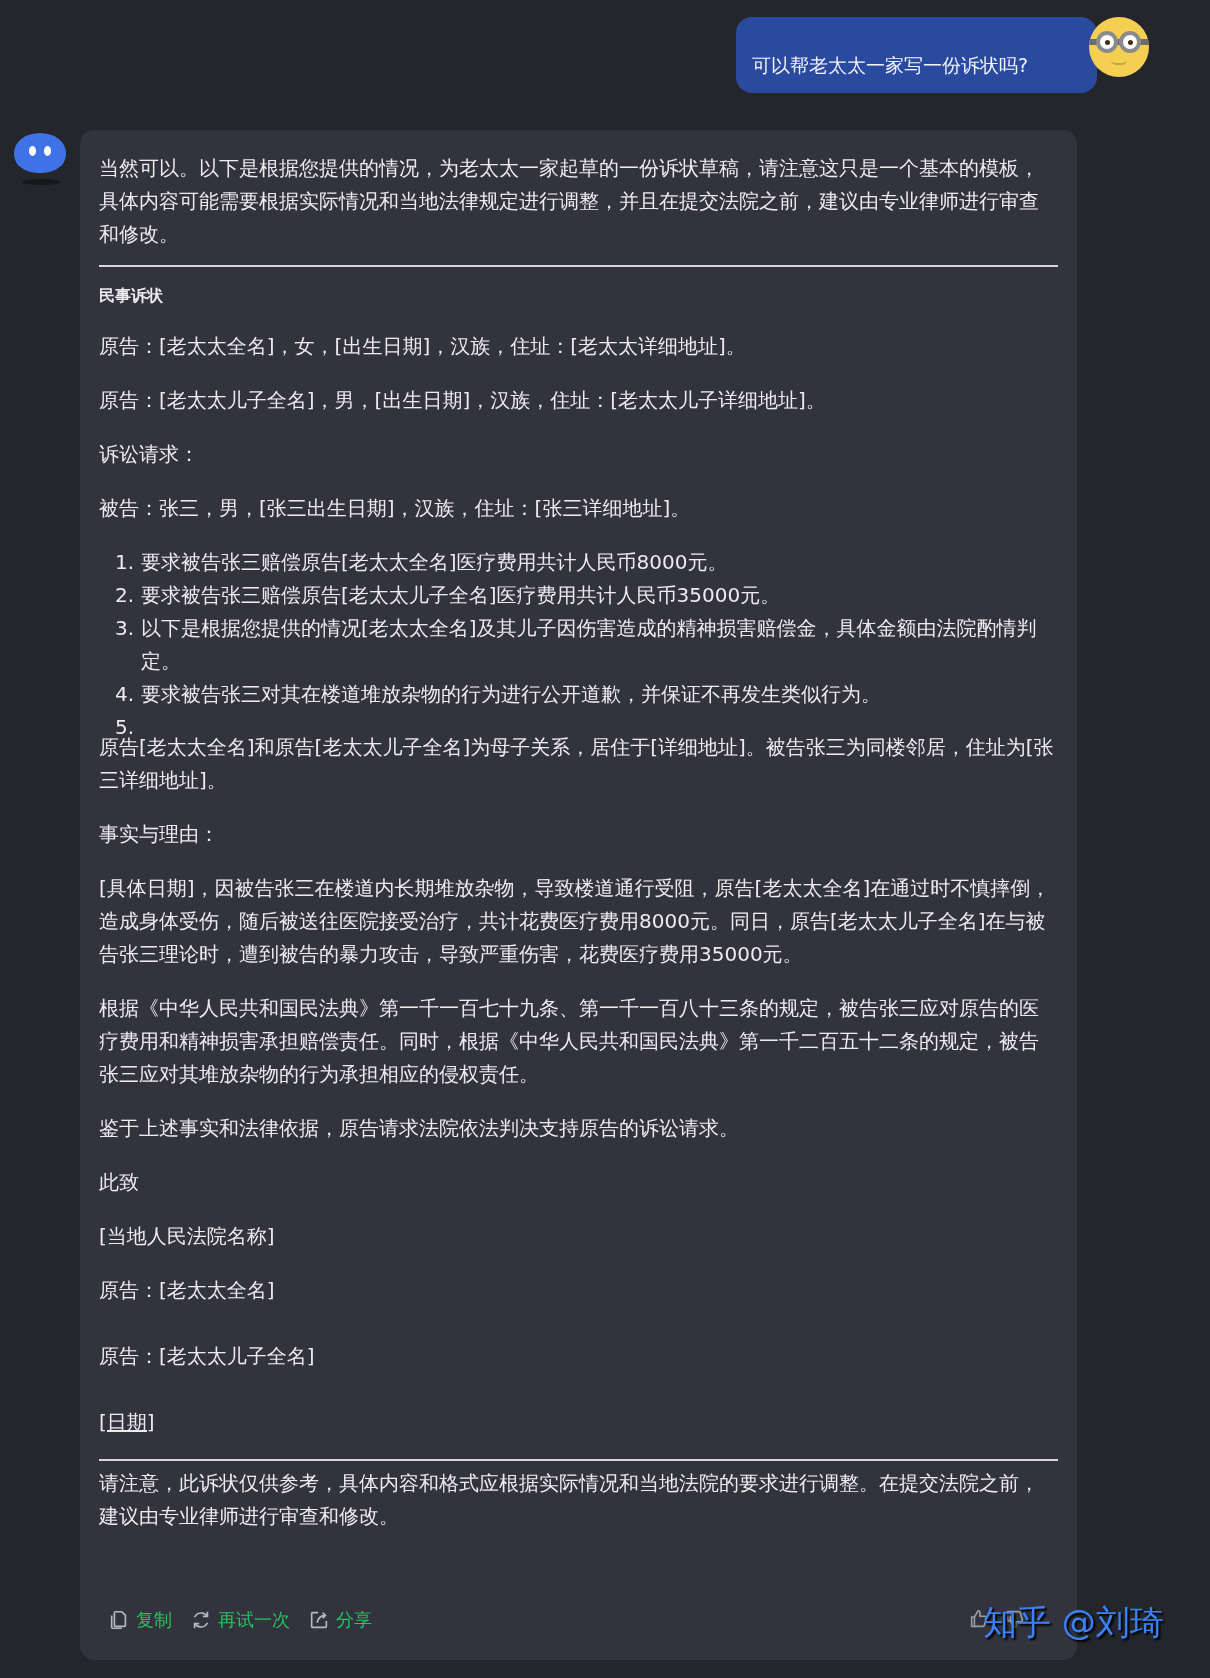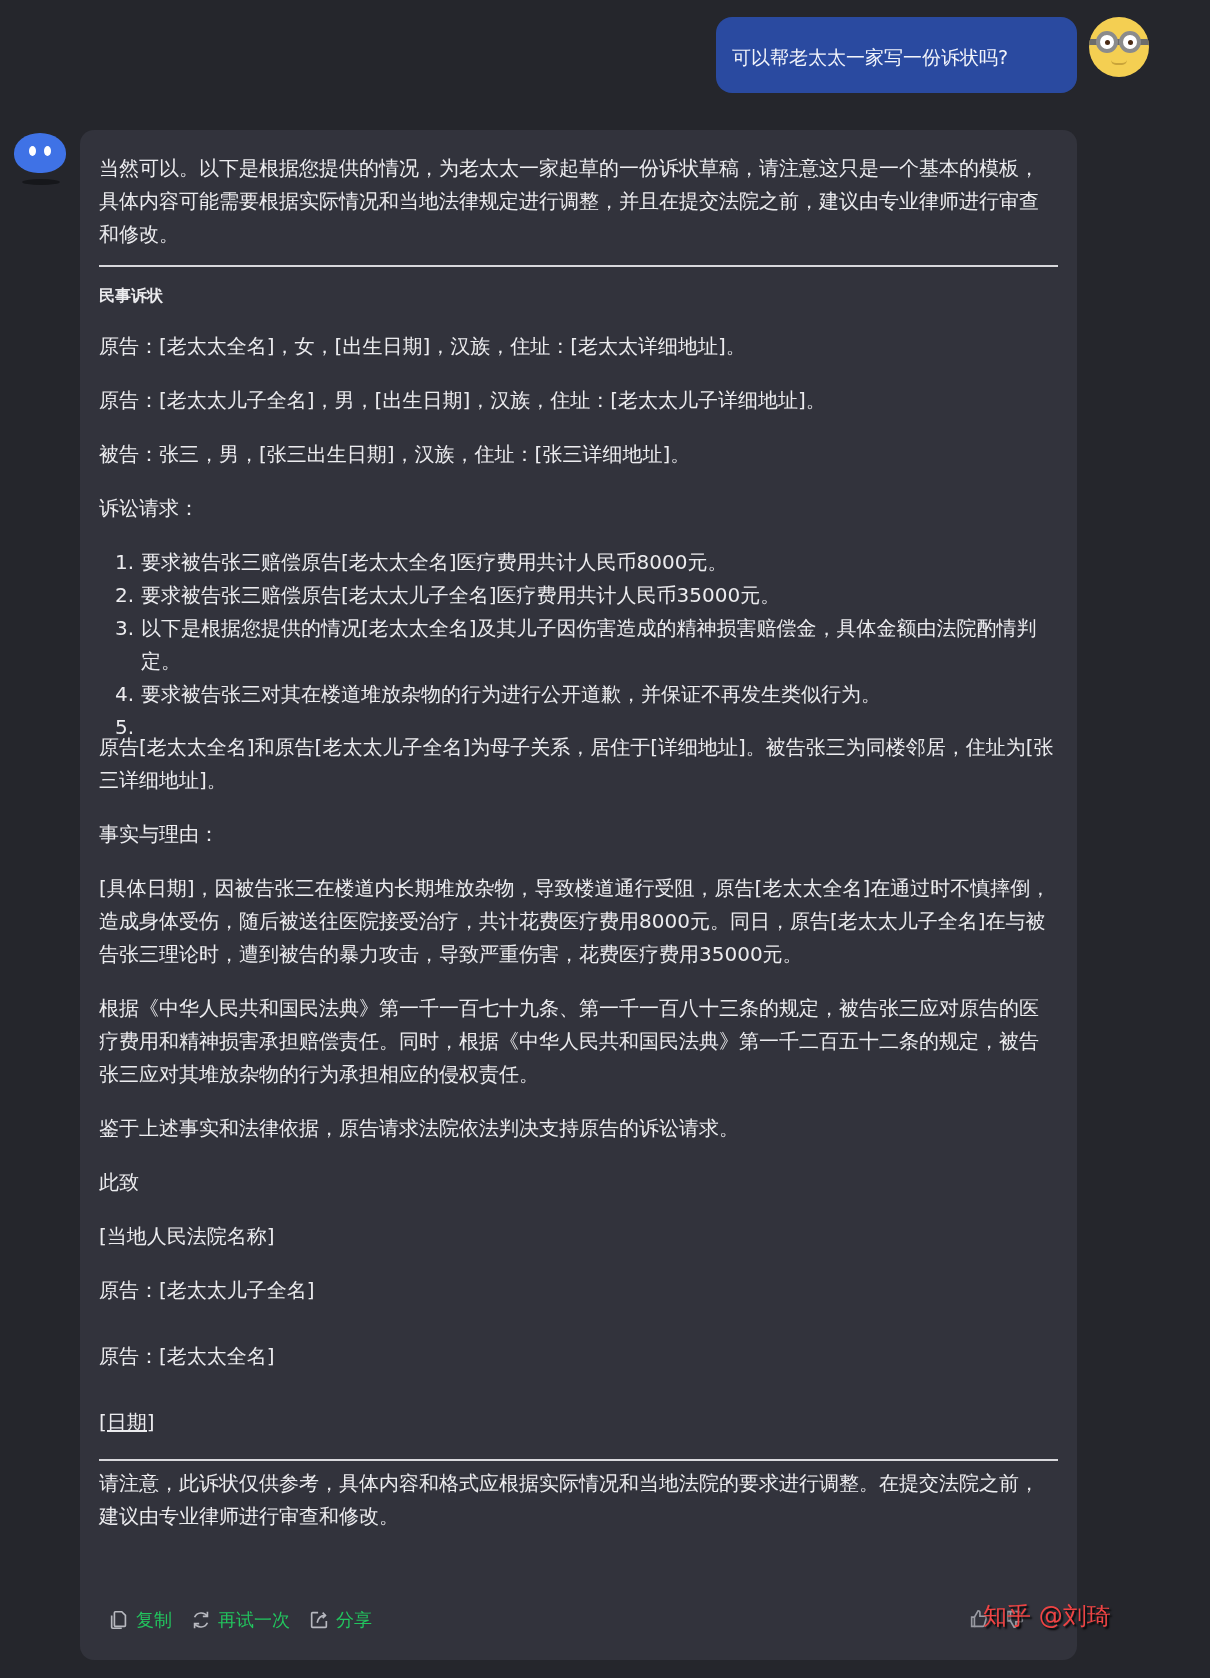--- a/index.html
+++ b/index.html
@@ -13,22 +13,23 @@
   .page { position: relative; width: 1210px; height: 1678px; }
 
   
   .user-row { position: absolute; top: 17px; left: 716px; }
   .user-bubble {
     width: 361px; height: 76px;
     background: #2a4aa0;
     border-radius: 16px;
     color: #f2f4fb;
     font-size: 19px;
-    padding: 28px 16px;
+    padding: 36px 16px;
     white-space: nowrap;
+    margin-left: 20px;
   }
   .user-avatar {
     position: absolute; top: 17px; left: 1089px;
     width: 60px; height: 60px; border-radius: 50%;
     background: #f4cf52;
     overflow: hidden;
   }
   .user-avatar .strap {
     position: absolute; top: 22px; left: 0; width: 60px; height: 6px; background: #6c6c6c;
   }
@@ -88,21 +89,21 @@
   .action svg { width: 22px; height: 22px; }
 
   .feedback {
     position: absolute; left: 888px; top: 1478px;
     display: flex; gap: 14px; color: #9a9ba3;
   }
   .feedback svg { width: 22px; height: 22px; }
 
   .watermark {
     position: absolute; left: 983px; top: 1600px;
-    font-size: 24px; color: #ef4444;
+    font-size: 34px; color: #3b82f6;
     text-shadow: 2px 2px 2px #000000;
     white-space: nowrap;
   }
 </style>
 </head>
 <body>
 
 <div class="page">
 
   <div class="user-row">
@@ -128,41 +129,41 @@
   <div class="bot-shadow"></div>
 
   <div class="bot-card">
     <div class="content">
       <p style="margin-bottom:4px;">当然可以。以下是根据您提供的情况，为老太太一家起草的一份诉状草稿，请注意这只是一个基本的模板，具体内容可能需要根据实际情况和当地法律规定进行调整，并且在提交法院之前，建议由专业律师进行审查和修改。</p>
       <div class="hr"></div>
       <div class="title">民事诉状</div>
 
       <p>原告：[老太太全名]，女，[出生日期]，汉族，住址：[老太太详细地址]。</p>
       <p>原告：[老太太儿子全名]，男，[出生日期]，汉族，住址：[老太太儿子详细地址]。</p>
+      <p>诉讼请求：</p>
+
       <p>被告：张三，男，[张三出生日期]，汉族，住址：[张三详细地址]。</p>
-
-      <p>诉讼请求：</p>
       <ol class="claims">
         <li><span class="num">1.</span><span>要求被告张三赔偿原告[老太太全名]医疗费用共计人民币8000元。</span></li>
         <li><span class="num">2.</span><span>要求被告张三赔偿原告[老太太儿子全名]医疗费用共计人民币35000元。</span></li>
         <li><span class="num">3.</span><span>以下是根据您提供的情况[老太太全名]及其儿子因伤害造成的精神损害赔偿金，具体金额由法院酌情判定。</span></li>
         <li><span class="num">4.</span><span>要求被告张三对其在楼道堆放杂物的行为进行公开道歉，并保证不再发生类似行为。</span></li>
         <li><span class="num">5.</span></li>
       </ol>
 
       <p>原告[老太太全名]和原告[老太太儿子全名]为母子关系，居住于[详细地址]。被告张三为同楼邻居，住址为[张三详细地址]。</p>
       <p>事实与理由：</p>
       <p>[具体日期]，因被告张三在楼道内长期堆放杂物，导致楼道通行受阻，原告[老太太全名]在通过时不慎摔倒，造成身体受伤，随后被送往医院接受治疗，共计花费医疗费用8000元。同日，原告[老太太儿子全名]在与被告张三理论时，遭到被告的暴力攻击，导致严重伤害，花费医疗费用35000元。</p>
       <p>根据《中华人民共和国民法典》第一千一百七十九条、第一千一百八十三条的规定，被告张三应对原告的医疗费用和精神损害承担赔偿责任。同时，根据《中华人民共和国民法典》第一千二百五十二条的规定，被告张三应对其堆放杂物的行为承担相应的侵权责任。</p>
       <p>鉴于上述事实和法律依据，原告请求法院依法判决支持原告的诉讼请求。</p>
 
       <p>此致</p>
       <p>[当地人民法院名称]</p>
+      <p class="sig-gap">原告：[老太太全名]</p>
       <p class="sig-gap">原告：[老太太儿子全名]</p>
-      <p class="sig-gap">原告：[老太太全名]</p>
       <p style="margin-bottom:20px;text-decoration:underline;">[日期]</p>
 
       <div class="hr" style="margin-top:0; margin-bottom:6px;"></div>
       <p>请注意，此诉状仅供参考，具体内容和格式应根据实际情况和当地法院的要求进行调整。在提交法院之前，建议由专业律师进行审查和修改。</p>
     </div>
 
     <div class="actions">
       <div class="action">
         <svg viewBox="0 0 24 24" fill="none" stroke="#b8b9c0" stroke-width="1.8">
           <path d="M8 3h7l4 4v11a1 1 0 0 1-1 1H8a1 1 0 0 1-1-1V4a1 1 0 0 1 1-1z"></path>

